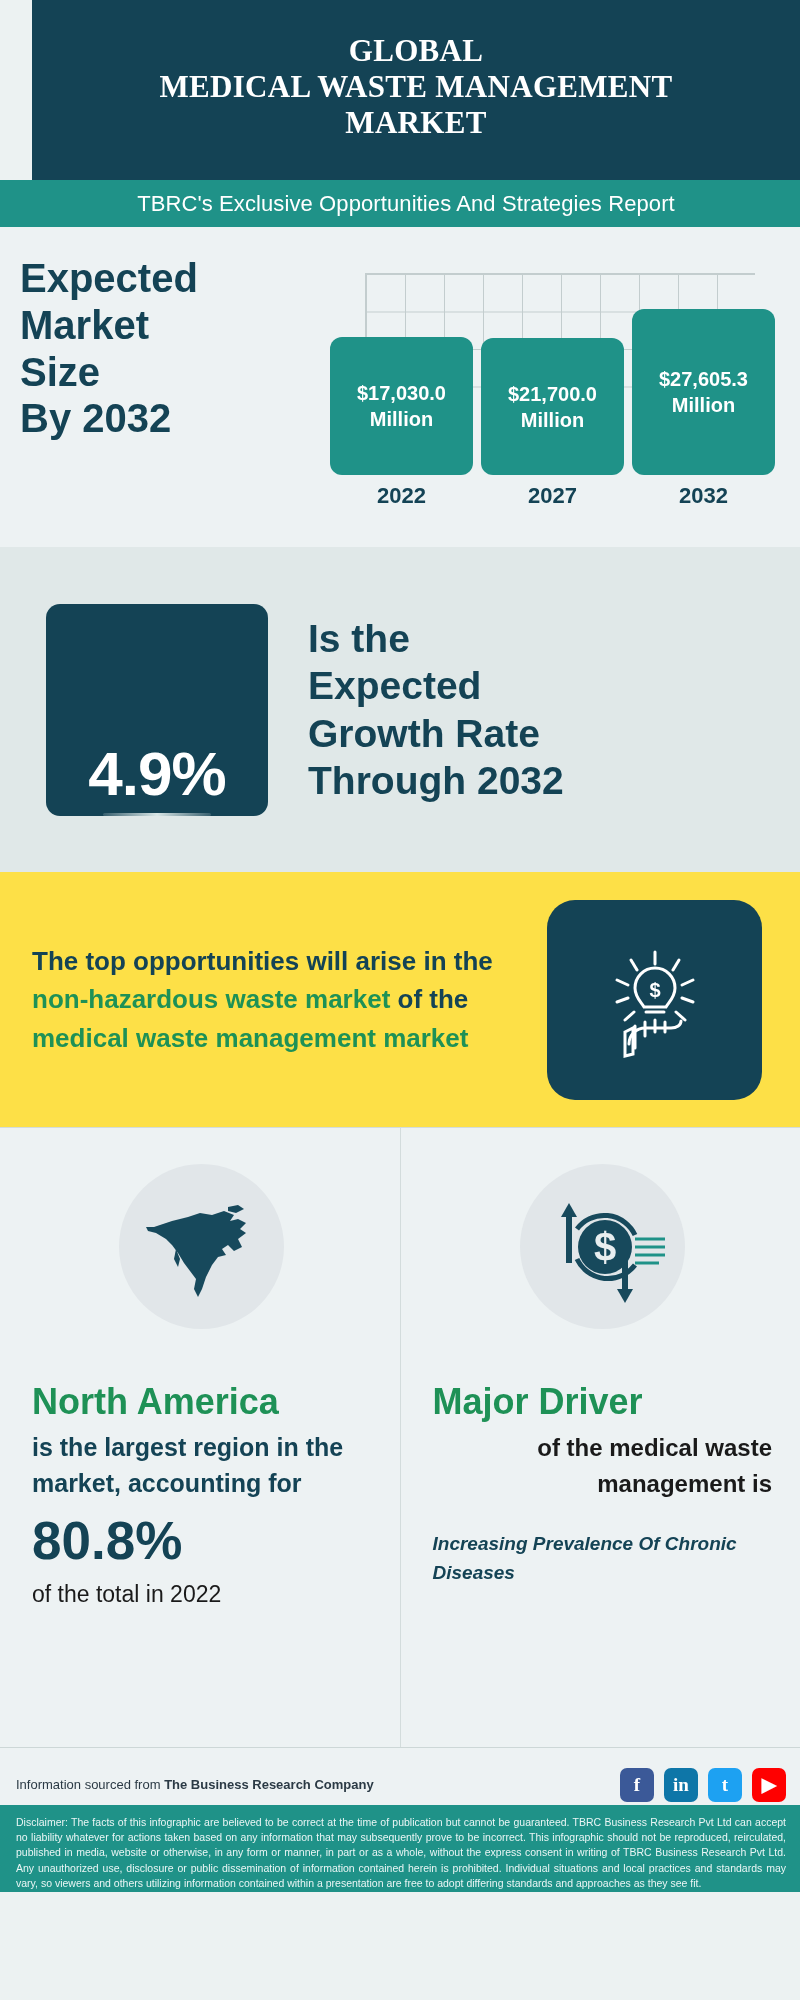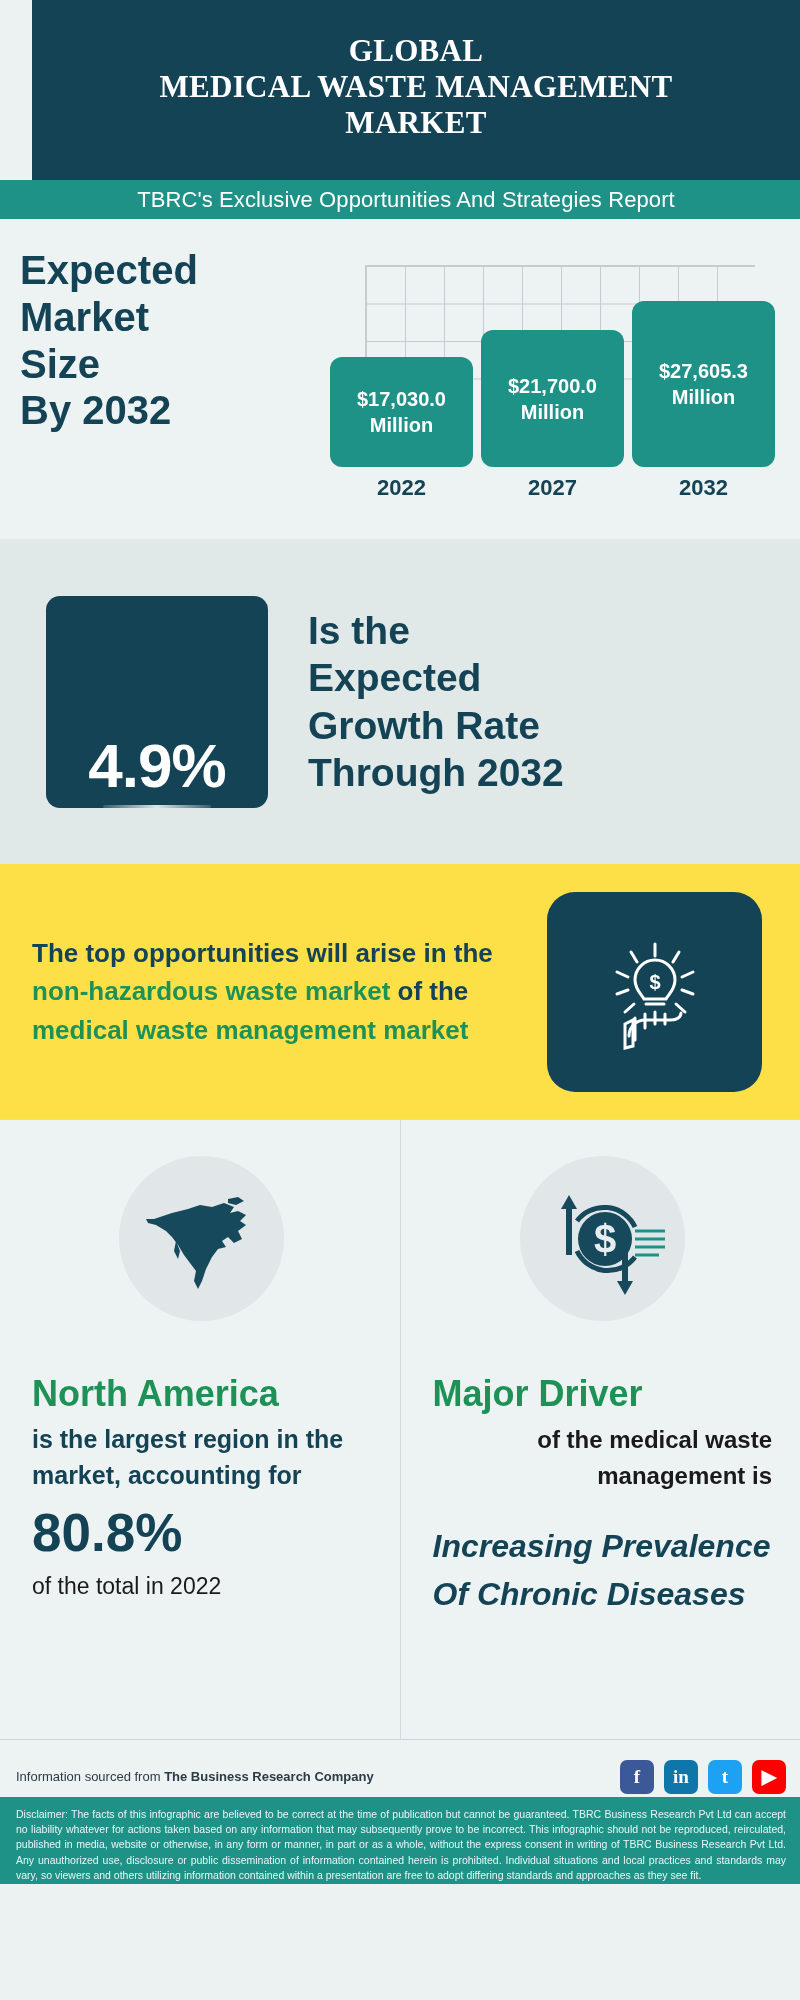--- a/index.html
+++ b/index.html
@@ -35,21 +35,21 @@
     line-height: 1.17;
     text-align: center;
     letter-spacing: 0.3px;
   }
   .header-title .l1 { display:block; }
   .header-title .l2 { display:block; }
   .header-title .l3 { display:block; }
 
   .subbar {
     background: #1f9288;
-    height: 39px;
+    height: 47px;
     display: flex;
     align-items: center;
     justify-content: center;
     padding-left: 12px;
   }
   .subbar-text {
     color: #ffffff;
     font-size: 22px;
     font-weight: 400;
     letter-spacing: .1px;
@@ -107,21 +107,21 @@
     font-size: 20px;
     font-weight: bold;
     text-align: center;
     display: flex;
     flex-direction: column;
     align-items: center;
     justify-content: center;
     line-height: 1.3;
     padding: 6px 4px;
   }
-  .bar.b1 { height: 110px; }
+  .bar.b1 { height: 138px; }
   .bar.b2 { height: 137px; align-items: center; }
   .bar.b3 { height: 166px; }
   .years {
     position: absolute;
     left: 10px;
     bottom: 38px;
     width: 445px;
     display: flex;
     justify-content: space-between;
   }
@@ -254,21 +254,21 @@
   .col.right .col-body-normal {
     color: #1a1a1a;
     font-size: 24px;
     font-weight: 700;
     line-height: 1.5;
     margin-bottom: 28px;
     text-align: right;
   }
   .driver-em {
     color: #144355;
-    font-size: 32px;
+    font-size: 19px;
     font-weight: bold;
     font-style: italic;
     line-height: 1.5;
   }
 
   
   .source {
     height: 58px;
     background: #edf2f3;
     border-top: 1px solid #cdd7d7;

